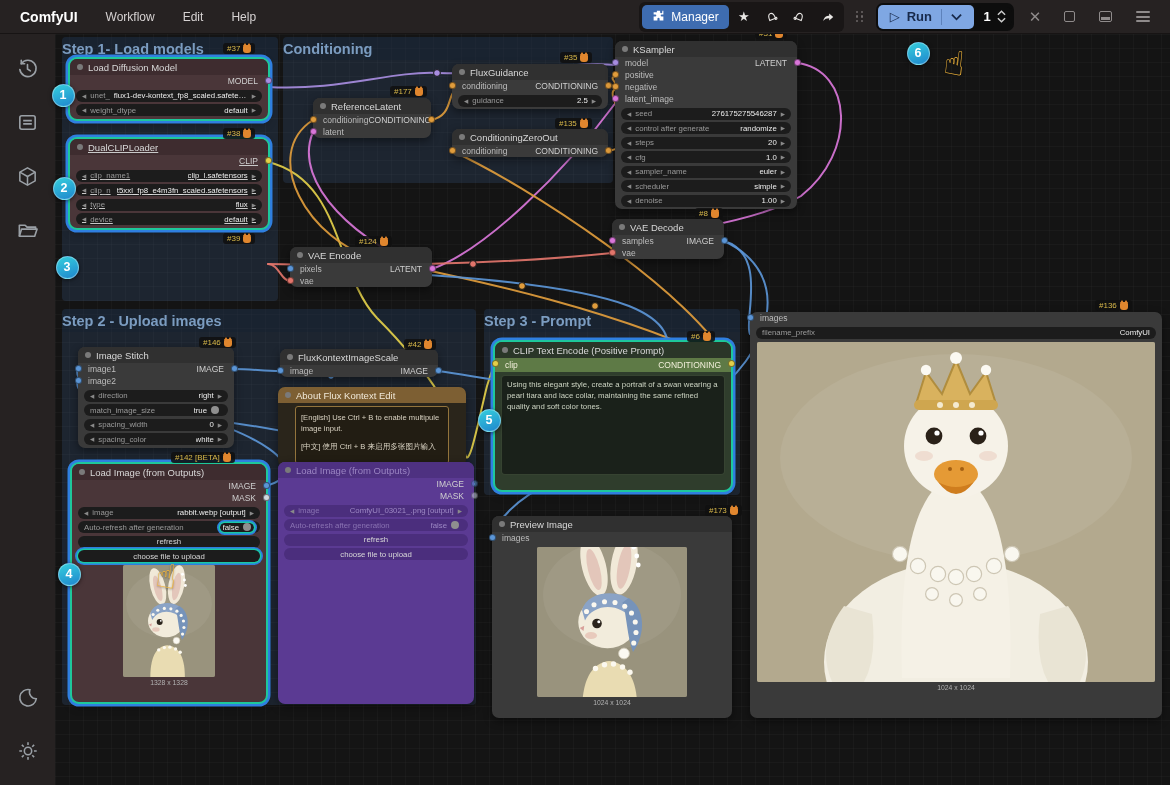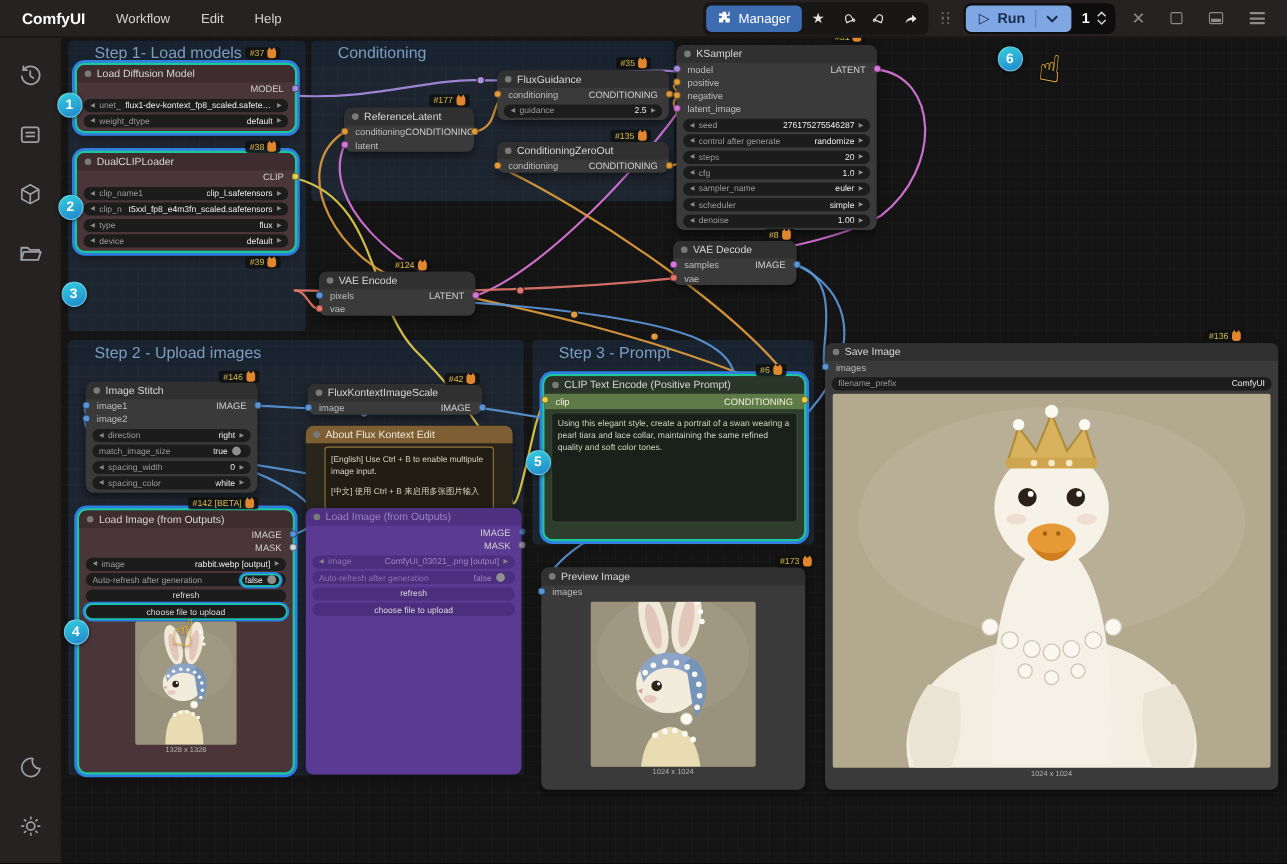--- a/index.html
+++ b/index.html
@@ -35,21 +35,21 @@
   .sb-ic{width:40px;height:40px;display:flex;align-items:center;justify-content:center;margin-top:14px;color:#9aa0a6}
   .sb-spacer{flex:1}
 
   
   #canvas{position:absolute;left:55px;top:34px;width:1115px;height:751px;overflow:hidden;
     background-color:#141414;
     background-image:linear-gradient(rgba(255,255,255,.022) 1px,transparent 1px),linear-gradient(90deg,rgba(255,255,255,.022) 1px,transparent 1px);
     background-size:14px 14px}
   .group{position:absolute;background:rgba(58,90,132,.26);border-radius:4px;z-index:1}
   .gband{height:23px;background:rgba(20,32,48,.35);border-radius:4px 4px 0 0;display:flex;align-items:center}
-  .gtitle{color:#7b9cc0;font-size:14.5px;font-weight:normal;margin-left:24px;white-space:nowrap}
+  .gtitle{color:#7b9cc0;font-size:14.5px;font-weight:bold;margin-left:0;white-space:nowrap}
   #wires{position:absolute;left:0;top:0;z-index:2;pointer-events:none}
 
   
   .node{position:absolute;border-radius:7px;z-index:3;font-size:8.5px;color:#c9c9c9;box-shadow:0 3px 8px rgba(0,0,0,.45)}
   .node .hdr{height:16px;display:flex;align-items:center;gap:5px;padding:0 7px;border-radius:7px 7px 0 0;font-size:9.5px;color:#d8d8d8;white-space:nowrap;overflow:hidden}
   .hdr-dot{width:6px;height:6px;border-radius:50%;background:#7a7a7a;flex:0 0 auto}
   .k-gray{background:#3a3a3a}.k-gray .hdr{background:#303030}
   .k-maroon{background:#4a3639}.k-maroon .hdr{background:#3e2c2f}
   .k-green{background:#2f3d2c}.k-green .hdr{background:#2a3628}
   .k-note{background:#2a251b}.k-note .hdr{background:#7d5f33;color:#f0e8d8}
@@ -277,21 +277,21 @@
           <span class="val">flux1-dev-kontext_fp8_scaled.safetensors</span>
           <span class="arr">▶</span>
         </div>
         <div class="widget">
           <span class="arr">◀</span>
           <span class="lab">weight_dtype</span>
           <span class="val">default</span>
           <span class="arr">▶</span>
         </div>
       </div>
-      <div class="node k-maroon selected" style="left: 15px; top: 105px; width: 198px;">
+      <div class="node k-maroon selected" style="left: 15px; top: 105px; width: 198px; text-decoration: underline;">
         <div class="hdr">
           <span class="hdr-dot"></span>
           <span>DualCLIPLoader</span>
         </div>
         <div class="iorow">
           <span class="rn">CLIP</span>
           <span class="dot dr" style="background: rgb(227, 207, 74);"></span>
         </div>
         <div class="widget">
           <span class="arr">◀</span>
@@ -694,24 +694,20 @@
                 <circle cx="51" cy="88" r="1.8"></circle>
                 <circle cx="57" cy="90" r="1.8"></circle>
                 <circle cx="62" cy="93.5" r="1.8"></circle>
               </g>
             </g>
           </svg>
         </div>
         <div class="cap">1024 x 1024</div>
       </div>
       <div class="node k-gray" style="left: 695px; top: 278px; width: 412px; height: 406px;">
-        <div class="hdr">
-          <span class="hdr-dot"></span>
-          <span>Save Image</span>
-        </div>
         <div class="iorow">
           <span class="dot dl" style="background: rgb(91, 149, 214);"></span>
           <span class="ln">images</span>
         </div>
         <div class="widget">
           <span class="lab">filename_prefix</span>
           <span class="val">ComfyUI</span>
         </div>
         <div class="imgwrap" style="width: 398px; height: 340px;">
           <svg viewBox="0 0 200 170" preserveAspectRatio="xMidYMid slice">

